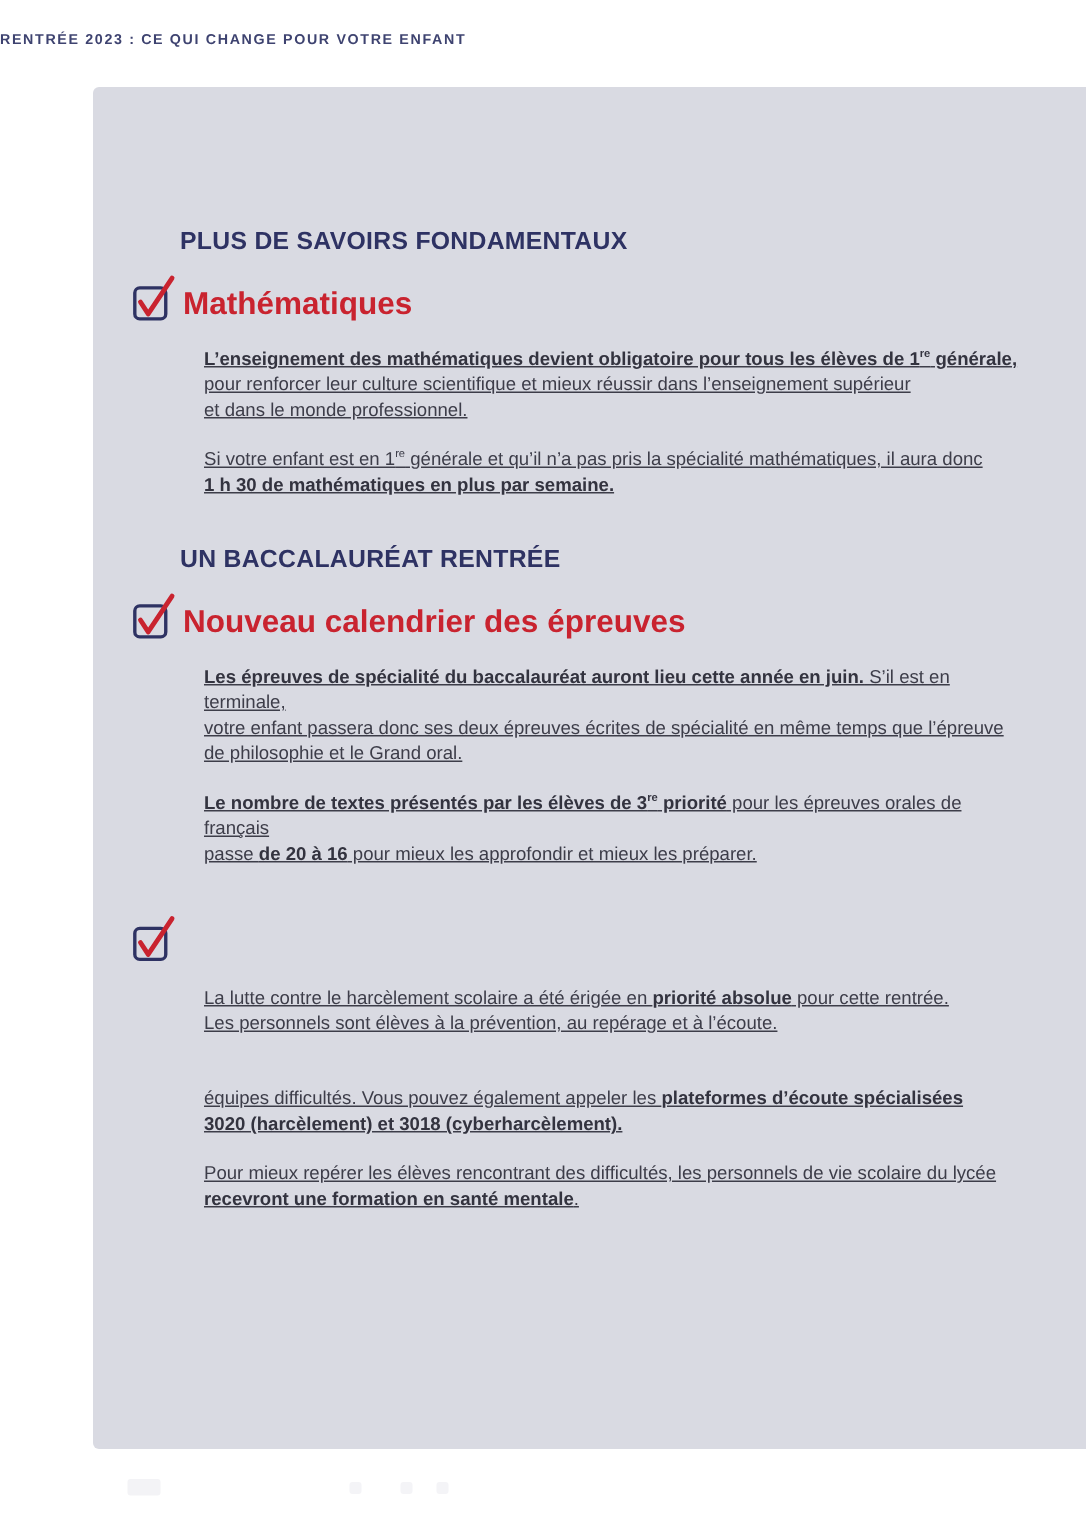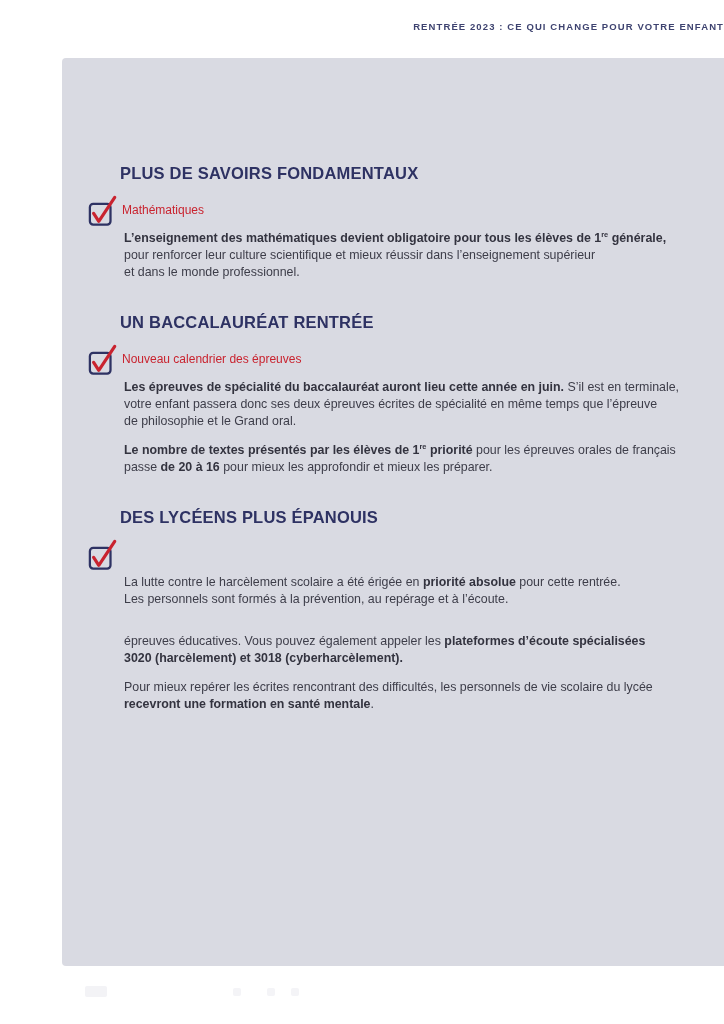--- a/index.html
+++ b/index.html
@@ -5,53 +5,54 @@
   html, body { margin:0; padding:0; }
   body {
     width:724px; height:1024px;
     background:#ffffff;
     font-family:"Liberation Sans", sans-serif;
     position:relative;
     overflow:hidden;
   }
   .doc-header {
     position:absolute; top:21px; left:0; width:724px;
-    text-align:right;
+    text-align:left;
     font-size:9.5px; font-weight:600; letter-spacing:1.1px;
     color:#3e4370;
   }
   .card {
     position:absolute; left:62px; top:58px;
     width:662px; height:908px;
     background:#d9dae2;
     border-radius:4px 0 0 4px;
   }
   .content {
     box-sizing:border-box;
     padding:94px 28px 0 26px;
   }
   .section + .section { margin-top:32px; }
   .section-title {
-    margin:12px 0 12px 32px;
+    margin:0 0 12px 32px;
     font-size:16.5px; font-weight:700;
     color:#2e3263; letter-spacing:0.2px;
   }
   .item + .item { margin-top:12px; }
   .item-head { display:flex; align-items:flex-start; gap:4px; }
   .check-icon { width:30px; height:31px; flex:0 0 auto; }
   .item-title {
-    font-size:12px; font-weight:400;
+    font-size:21px; font-weight:700;
     color:#c9232f;
     padding-top:8px;
   }
   .item-paras { margin:4px 0 0 32px; max-width:578px; }
   p.para {
-    margin:4px;
+    margin:16px;
     font-size:12.4px; line-height:17px;
     color:#3d3d49;
+    text-decoration:underline;
   }
   p.para + p.para { margin-top:8px; }
   .b { font-weight:700; color:#33333f; }
   sup { font-size:0.6em; line-height:0; }
   
   .faint-rect {
     position:absolute; left:85px; top:986px;
     width:22px; height:11px;
     background:#f3f3f6; border-radius:2px;
   }
@@ -78,20 +79,21 @@
       <div class="item">
         <div class="item-head">
           <svg class="check-icon" viewBox="0 0 32 33" aria-hidden="true">
             <rect x="2" y="9.5" width="22" height="22" rx="3.5" fill="none" stroke="#2e3263" stroke-width="2.4"></rect>
             <path d="M6 19.5 L11.5 28 L28.5 2.5" fill="none" stroke="#c9232f" stroke-width="3.4" stroke-linecap="round" stroke-linejoin="round"></path>
           </svg>
           <span class="item-title">Mathématiques</span>
         </div>
         <div class="item-paras">
           <p class="para"><span class="b">L’enseignement des mathématiques devient obligatoire pour tous les élèves de 1</span><sup class="b">re</sup><span class="b"> générale,</span><br><span>pour renforcer leur culture scientifique et mieux réussir dans l’enseignement supérieur</span><br><span>et dans le monde professionnel.</span></p>
+          <p class="para"><span>Si votre enfant est en 1</span><sup>re</sup><span> générale et qu’il n’a pas pris la spécialité mathématiques, il aura donc</span><br><span class="b">1 h 30 de mathématiques en plus par semaine.</span></p>
         </div>
       </div>
     </div>
 
     <div class="section">
       <h2 class="section-title">UN BACCALAURÉAT RENTRÉE</h2>
 
       <div class="item">
         <div class="item-head">
           <svg class="check-icon" viewBox="0 0 32 33" aria-hidden="true">
@@ -100,44 +102,43 @@
           </svg>
           <span class="item-title">Nouveau calendrier des épreuves</span>
         </div>
         <div class="item-paras">
           <p class="para"><span class="b">Les épreuves de spécialité du baccalauréat auront lieu cette année en juin.</span><span> S’il est en terminale,</span><br><span>votre enfant passera donc ses deux épreuves écrites de spécialité en même temps que l’épreuve</span><br><span>de philosophie et le Grand oral.</span></p>
         </div>
       </div>
 
       <div class="item">
         <div class="item-paras">
-          <p class="para"><span class="b">Le nombre de textes présentés par les élèves de 1</span><sup class="b">re</sup><span class="b"> priorité</span><span> pour les épreuves orales de français</span><br><span>passe </span><span class="b">de 20 à 16</span><span> pour mieux les approfondir et mieux les préparer.</span></p>
+          <p class="para"><span class="b">Le nombre de textes présentés par les élèves de 3</span><sup class="b">re</sup><span class="b"> priorité</span><span> pour les épreuves orales de français</span><br><span>passe </span><span class="b">de 20 à 16</span><span> pour mieux les approfondir et mieux les préparer.</span></p>
         </div>
       </div>
     </div>
 
     <div class="section">
-      <h2 class="section-title">DES LYCÉENS PLUS ÉPANOUIS</h2>
 
       <div class="item">
         <div class="item-head">
           <svg class="check-icon" viewBox="0 0 32 33" aria-hidden="true">
             <rect x="2" y="9.5" width="22" height="22" rx="3.5" fill="none" stroke="#2e3263" stroke-width="2.4"></rect>
             <path d="M6 19.5 L11.5 28 L28.5 2.5" fill="none" stroke="#c9232f" stroke-width="3.4" stroke-linecap="round" stroke-linejoin="round"></path>
           </svg>
         </div>
         <div class="item-paras">
-          <p class="para"><span>La lutte contre le harcèlement scolaire a été érigée en </span><span class="b">priorité absolue</span><span> pour cette rentrée.</span><br><span>Les personnels sont formés à la prévention, au repérage et à l’écoute.</span></p>
-          <p class="para"><br><span>épreuves éducatives. Vous pouvez également appeler les </span><span class="b">plateformes d’écoute spécialisées</span><br><span class="b">3020 (harcèlement) et 3018 (cyberharcèlement).</span></p>
+          <p class="para"><span>La lutte contre le harcèlement scolaire a été érigée en </span><span class="b">priorité absolue</span><span> pour cette rentrée.</span><br><span>Les personnels sont élèves à la prévention, au repérage et à l’écoute.</span></p>
+          <p class="para"><br><span>équipes difficultés. Vous pouvez également appeler les </span><span class="b">plateformes d’écoute spécialisées</span><br><span class="b">3020 (harcèlement) et 3018 (cyberharcèlement).</span></p>
         </div>
       </div>
 
       <div class="item">
         <div class="item-paras">
-          <p class="para"><span>Pour mieux repérer les écrites rencontrant des difficultés, les personnels de vie scolaire du lycée</span><br><span class="b">recevront une formation en santé mentale</span><span>.</span></p>
+          <p class="para"><span>Pour mieux repérer les élèves rencontrant des difficultés, les personnels de vie scolaire du lycée</span><br><span class="b">recevront une formation en santé mentale</span><span>.</span></p>
         </div>
       </div>
     </div>
 
   </div>
 </div>
 
 <div class="faint-rect"></div>
 <div class="faint-dot d1"></div>
 <div class="faint-dot d2"></div>

